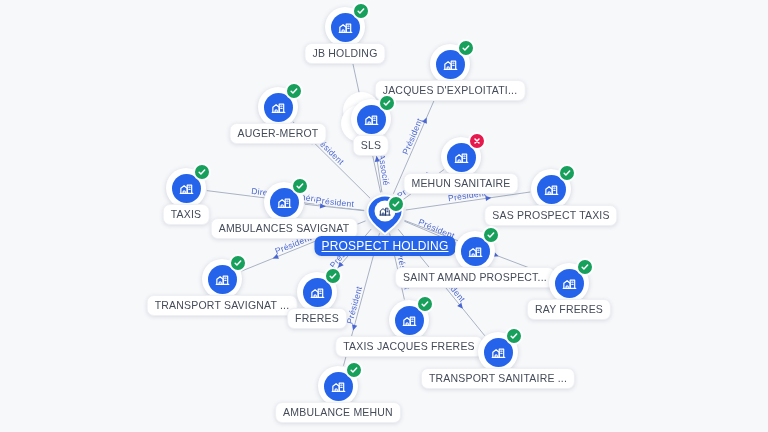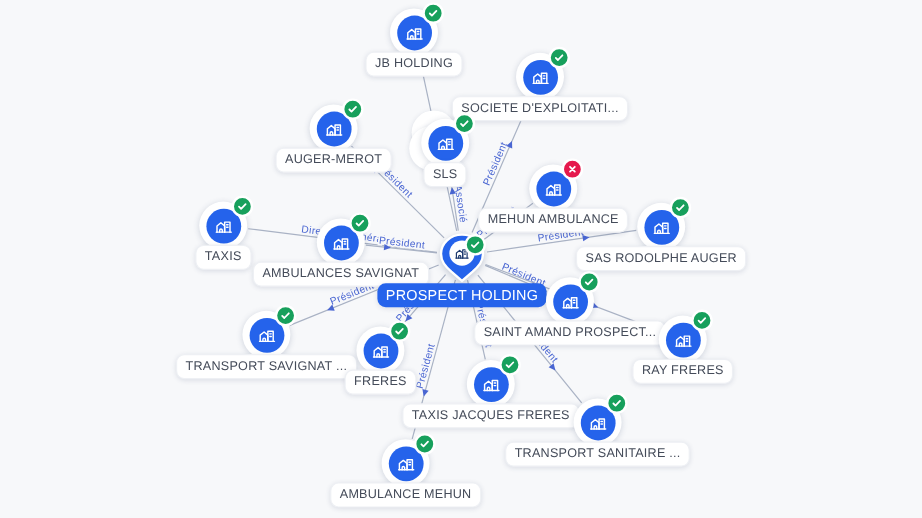--- a/index.html
+++ b/index.html
@@ -20,21 +20,21 @@
   .stack-c.s2{left:-30px;top:-14px;}
   .badge{position:absolute;right:-5px;top:-5px;width:14px;height:14px;border-radius:50%;
          border:2px solid #fff;display:flex;align-items:center;justify-content:center;}
   .pill{position:absolute;top:16px;left:0;transform:translateX(-50%);white-space:nowrap;
         background:#fff;font-size:10.5px;line-height:1;letter-spacing:.2px;
         padding:4px 7px;border-radius:7px;border:1px solid #eef0f4;
         box-shadow:0 1px 4px rgba(40,60,100,.14);}
   .pin-wrap{position:absolute;left:-20px;top:-19px;width:40px;height:42px;
             filter:drop-shadow(0 2px 3px rgba(40,60,100,.25));}
   .center .badge{right:auto;left:2px;top:-18px;}
-  .center .pill{top:23px;border:none;}
+  .center .pill{top:23px;border:none;text-decoration:underline;}
 </style>
 </head>
 <body>
 
 <div class="stage">
   <svg id="edges-svg">
       <line x1="380.58481407802515" y1="192.4693854628169" x2="349.41518592197485" y2="47.530614537183126" stroke="#a9b2c4" stroke-width="1"></line>
       <line x1="381.9064626351356" y1="192.22910626448183" x2="374.0935373648644" y2="139.77089373551817" stroke="#a9b2c4" stroke-width="1"></line>
       <text class="edge-label" fill="#4a66d2" transform="translate(378.7,170.7) rotate(81.52885536698516)" y="-2.5">Associé</text>
       <path d="M3.4 0 L-2.3 -2.7 L-2.3 2.7 Z" fill="#4a66d2" transform="translate(377.02,159.42) rotate(-98.47114463301484)"></path>
@@ -106,21 +106,21 @@
               <path d="M15.3 10.2h1.7M15.3 13.2h1.7"></path>
               <path d="M3.2 19h17.6"></path>
             </svg>
           </div>
           <span class="badge" style="background:#17a05c">
             <svg viewBox="0 0 12 12" width="10" height="10">
               <path d="M2.6 6.3l2.1 2.1 4.5-4.7" stroke="#fff" stroke-width="1.8" fill="none" stroke-linecap="round" stroke-linejoin="round"></path>
             </svg>
           </span>
         </div>
-        <div class="pill" style="color:#444b59">SOCIETE D'EXPLOITATI...</div>
+        <div class="pill" style="color:#444b59">JACQUES D'EXPLOITATI...</div>
       </div>
       <div class="node" style="left: 278px; top: 107px;">
         <div class="circle">
           <div class="inner" style="background:#2563eb">
             <svg viewBox="0 0 24 24" width="17" height="17" fill="none" stroke="#ffffff" stroke-width="1.7" stroke-linecap="round" stroke-linejoin="round">
               <path d="M4 19v-7.3L8.6 8l4.4 3.7V19"></path>
               <path d="M7.2 19v-2.3a1.5 1.5 0 0 1 3 0V19"></path>
               <path d="M13 19V7.2h6.3V19"></path>
               <path d="M15.3 10.2h1.7M15.3 13.2h1.7"></path>
               <path d="M3.2 19h17.6"></path>
@@ -165,40 +165,40 @@
               <path d="M15.3 10.2h1.7M15.3 13.2h1.7"></path>
               <path d="M3.2 19h17.6"></path>
             </svg>
           </div>
           <span class="badge" style="background:#e5194d">
             <svg viewBox="0 0 12 12" width="10" height="10">
               <path d="M3.6 3.6l4.8 4.8M8.4 3.6L3.6 8.4" stroke="#fff" stroke-width="1.8" stroke-linecap="round"></path>
             </svg>
           </span>
         </div>
-        <div class="pill" style="color:#444b59">MEHUN AMBULANCE</div>
+        <div class="pill" style="color:#444b59">MEHUN SANITAIRE</div>
       </div>
       <div class="node" style="left: 551px; top: 189px;">
         <div class="circle">
           <div class="inner" style="background:#2563eb">
             <svg viewBox="0 0 24 24" width="17" height="17" fill="none" stroke="#ffffff" stroke-width="1.7" stroke-linecap="round" stroke-linejoin="round">
               <path d="M4 19v-7.3L8.6 8l4.4 3.7V19"></path>
               <path d="M7.2 19v-2.3a1.5 1.5 0 0 1 3 0V19"></path>
               <path d="M13 19V7.2h6.3V19"></path>
               <path d="M15.3 10.2h1.7M15.3 13.2h1.7"></path>
               <path d="M3.2 19h17.6"></path>
             </svg>
           </div>
           <span class="badge" style="background:#17a05c">
             <svg viewBox="0 0 12 12" width="10" height="10">
               <path d="M2.6 6.3l2.1 2.1 4.5-4.7" stroke="#fff" stroke-width="1.8" fill="none" stroke-linecap="round" stroke-linejoin="round"></path>
             </svg>
           </span>
         </div>
-        <div class="pill" style="color:#444b59">SAS RODOLPHE AUGER</div>
+        <div class="pill" style="color:#444b59">SAS PROSPECT TAXIS</div>
       </div>
       <div class="node" style="left: 186px; top: 188px;">
         <div class="circle">
           <div class="inner" style="background:#2563eb">
             <svg viewBox="0 0 24 24" width="17" height="17" fill="none" stroke="#ffffff" stroke-width="1.7" stroke-linecap="round" stroke-linejoin="round">
               <path d="M4 19v-7.3L8.6 8l4.4 3.7V19"></path>
               <path d="M7.2 19v-2.3a1.5 1.5 0 0 1 3 0V19"></path>
               <path d="M13 19V7.2h6.3V19"></path>
               <path d="M15.3 10.2h1.7M15.3 13.2h1.7"></path>
               <path d="M3.2 19h17.6"></path>

